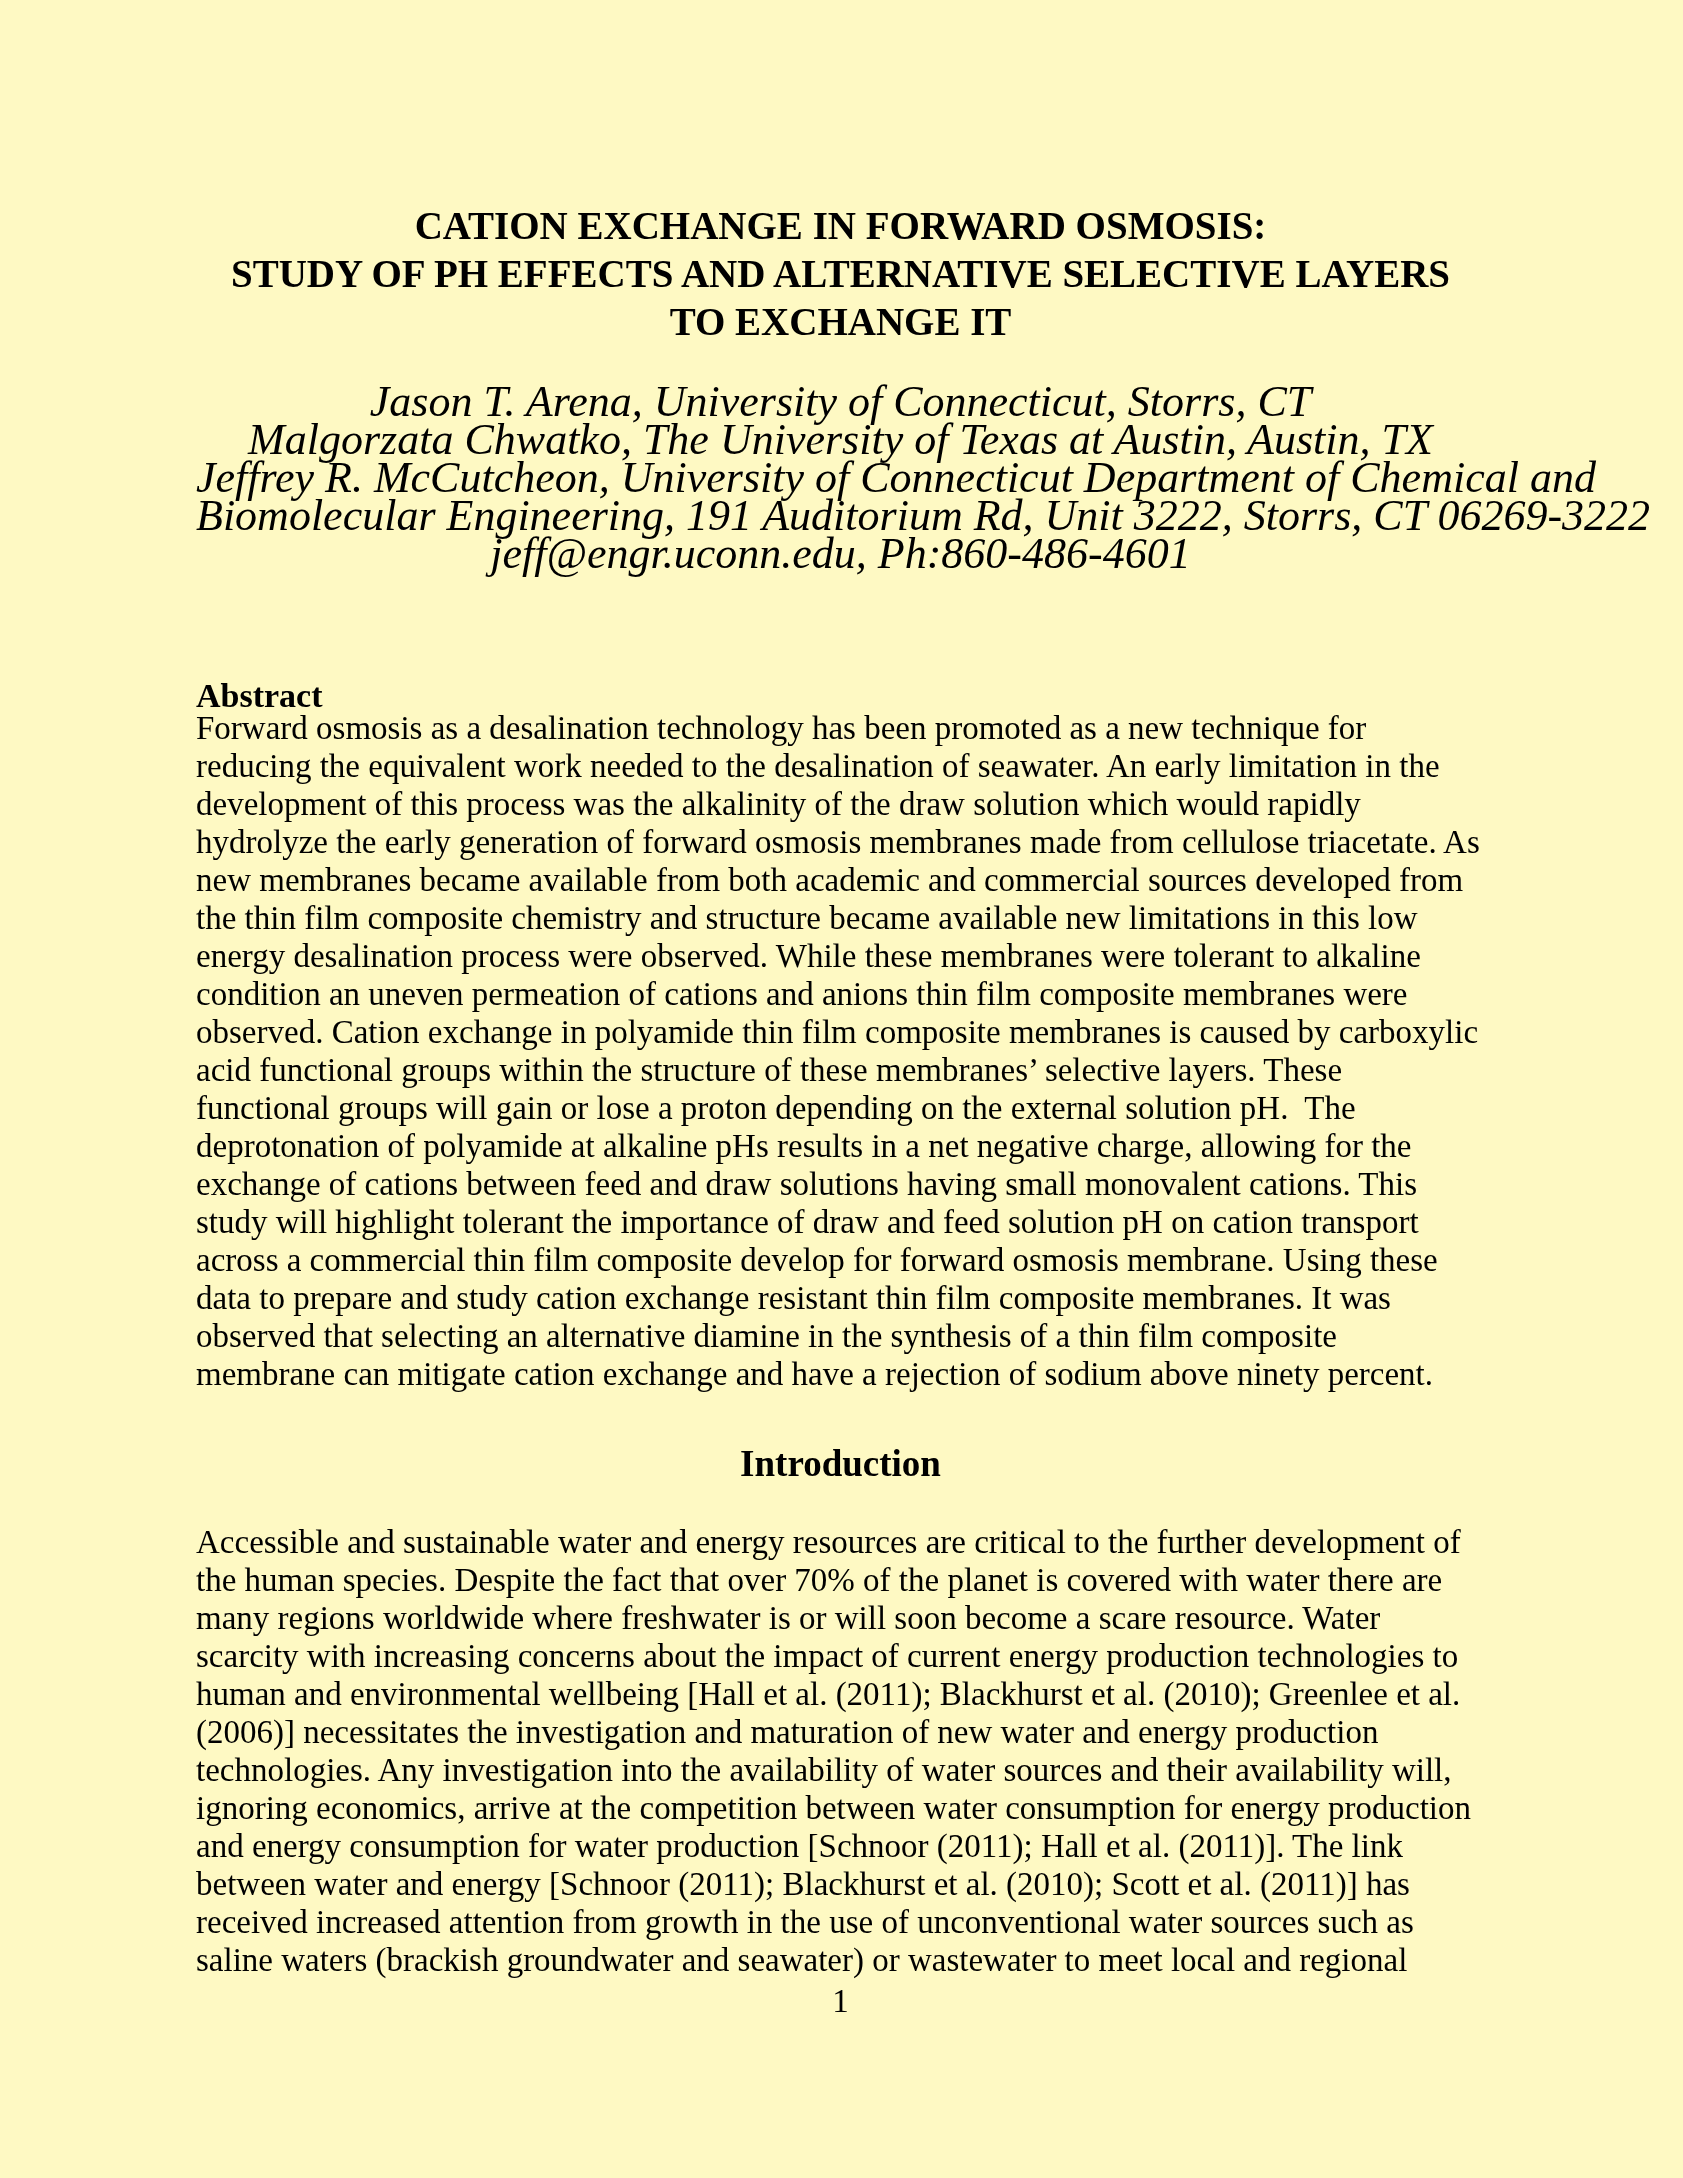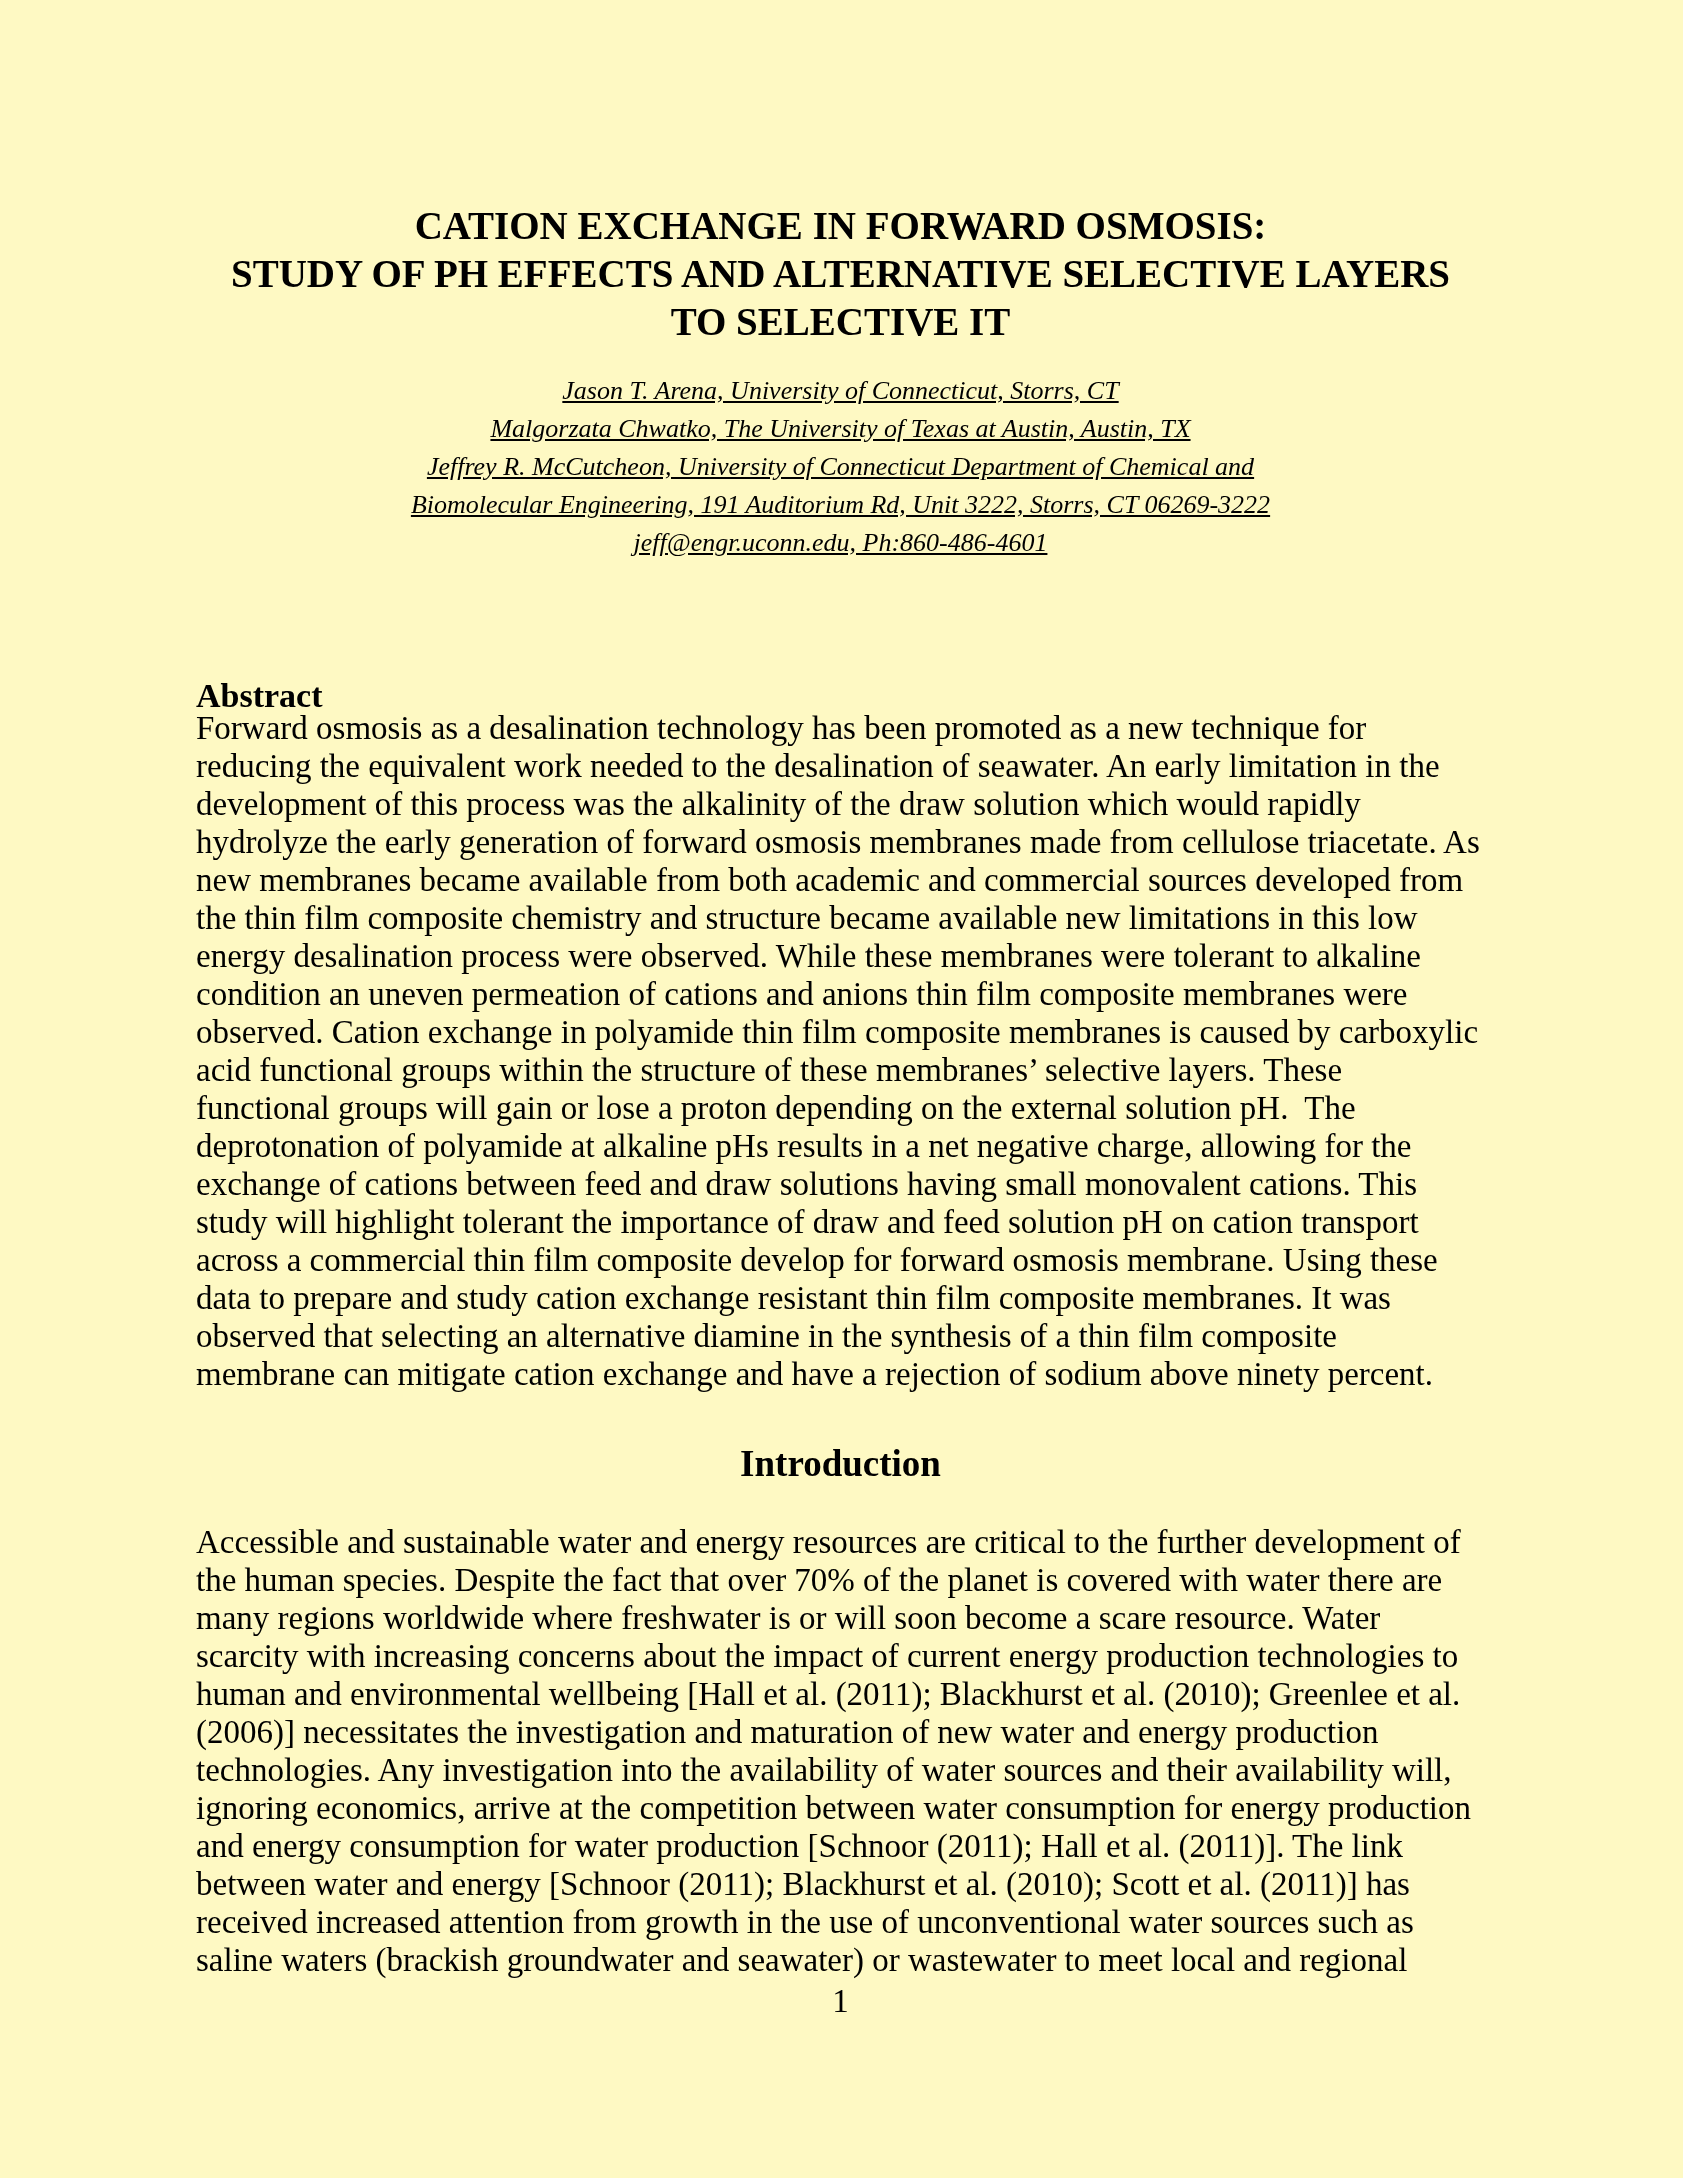--- a/index.html
+++ b/index.html
@@ -15,25 +15,24 @@
   .block { position: absolute; left: 196px; width: 1289px; }
   .centered { text-align: center; }
   .line { white-space: pre; }
   .title-block {
     top: 202px;
     font-weight: bold;
     font-size: 39px;
     line-height: 48px;
   }
   .authors-block {
-    top: 372px;
+    top: 383px;
     font-style: italic;
-    font-size: 26px;
+    font-size: 44px;
     line-height: 38px;
-    text-decoration: underline;
   }
   .abstract-heading {
     top: 677px;
     font-weight: bold;
     font-size: 34px;
     line-height: 38px;
   }
   .abstract-body {
     top: 709px;
     font-size: 33px;
@@ -57,21 +56,21 @@
   }
 </style>
 </head>
 <body>
 
 <div class="page">
 
   <div class="block centered title-block">
       <div class="line">CATION EXCHANGE IN FORWARD OSMOSIS:</div>
       <div class="line">STUDY OF PH EFFECTS AND ALTERNATIVE SELECTIVE LAYERS</div>
-      <div class="line">TO SELECTIVE IT</div>
+      <div class="line">TO EXCHANGE IT</div>
     </div>
 
   <div class="block centered authors-block">
       <div class="line">Jason T. Arena, University of Connecticut, Storrs, CT</div>
       <div class="line">Malgorzata Chwatko, The University of Texas at Austin, Austin, TX</div>
       <div class="line">Jeffrey R. McCutcheon, University of Connecticut Department of Chemical and</div>
       <div class="line">Biomolecular Engineering, 191 Auditorium Rd, Unit 3222, Storrs, CT 06269-3222</div>
       <div class="line">jeff@engr.uconn.edu, Ph:860-486-4601</div>
     </div>
 

